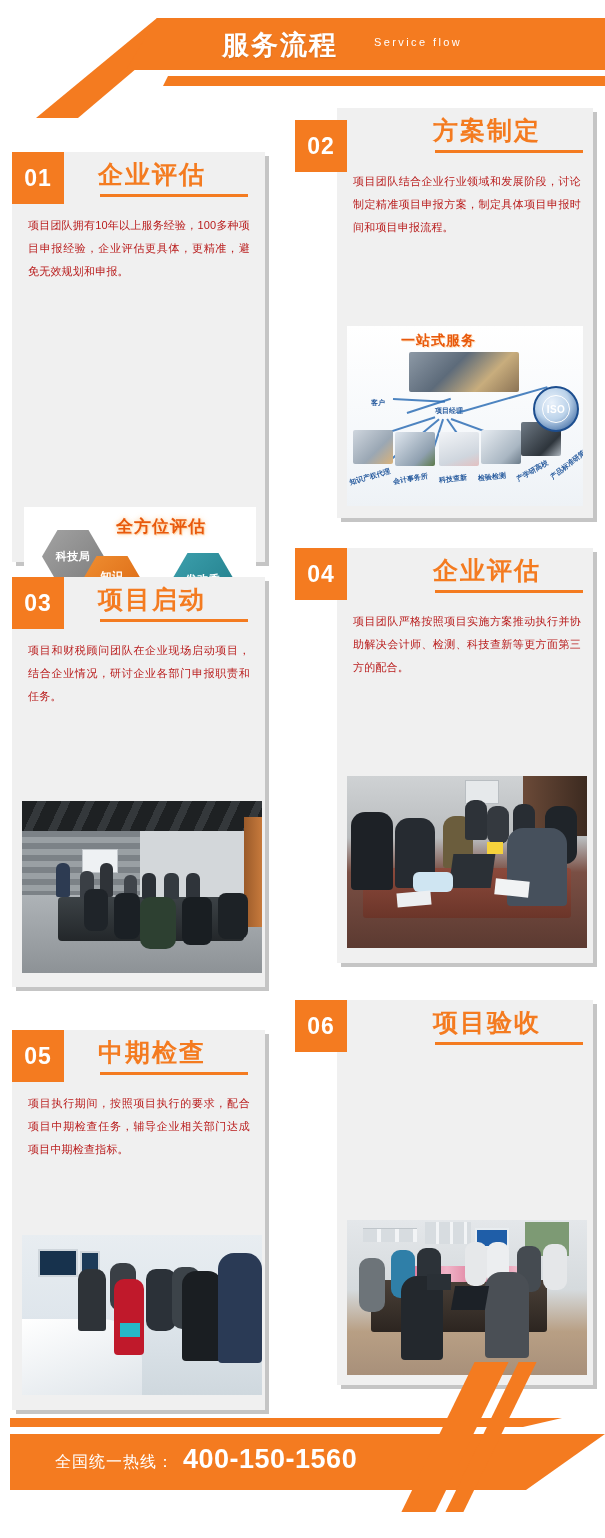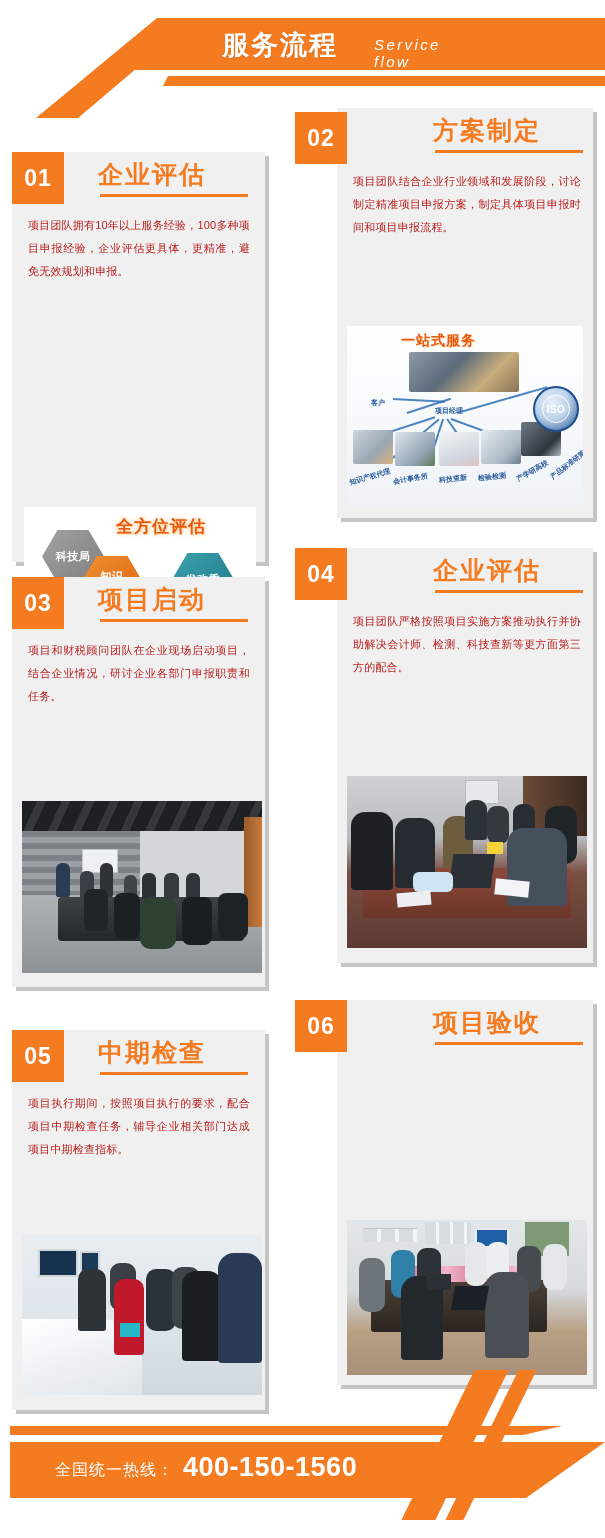--- a/index.html
+++ b/index.html
@@ -26,21 +26,21 @@
     background:#F47B20;
     clip-path: polygon(121px 0, 160px 0, 42px 100px, 0 100px);
   }
   .header-title{
     position:absolute; left:222px; top:27px;
     color:#ffffff; font-size:27px; font-weight:bold; letter-spacing:2px;
     text-shadow:0 1px 2px rgba(0,0,0,.12);
   }
   .header-sub{
     position:absolute; left:374px; top:36px;
-    color:#ffffff; font-size:15px; letter-spacing:2.4px;font-style:italic;
+    color:#ffffff; font-size:11px; letter-spacing:2.4px;
   }
 
   
   .card{ position:absolute; }
   .card-body{
     position:absolute; left:0; top:0; width:100%; height:100%;
     background:#f0f0f0;
     box-shadow:4px 4px 0 0 rgba(150,150,150,.55);
   }
   .badge{
@@ -102,21 +102,21 @@
             border:2px solid #1d4e8f; }
   .os-seal-in{ position:absolute; inset:7px; border-radius:50%; border:1.5px solid #fff;
                display:flex; align-items:center; justify-content:center;
                color:#fff; font-size:10px; font-weight:bold; letter-spacing:.5px;}
 
   
   .room{ position:absolute; inset:0; }
   .sil{ position:absolute; border-radius:6px 6px 2px 2px; }
 
   
-  .footer-wrap{ position:absolute; left:0; bottom:4px; width:495px; height:132px; }
+  .footer-wrap{ position:absolute; left:0; bottom:12px; width:495px; height:132px; }
   .footer-stripe{
     position:absolute; left:10px; top:24px; width:595px; height:9px; background:#F47B20;
     clip-path:polygon(0 0, 552px 0, 513px 9px, 0 9px);
   }
   .footer-bar{
     position:absolute; left:10px; top:40px; width:595px; height:56px; background:#F47B20;
     clip-path:polygon(0 0, 595px 0, 516px 56px, 0 56px);
   }
   .footer-label{ position:absolute; left:55px; top:58px; color:#ffffff; font-size:16px; letter-spacing:1px; }
   .footer-phone{ position:absolute; left:183px; top:50px; color:#ffffff; font-size:27px; font-weight:bold; letter-spacing:.5px; }
@@ -162,21 +162,21 @@
       <span>商务局</span>
     </div>
     <div class="hex" style="left:148px;top:99px;background:linear-gradient(135deg,#4e90c9,#2d6ba5);">
       <span>经信委</span>
     </div>
   </div>
 </div>
 
 <div class="card" id="card2">
   <div class="card-body"></div>
-  <div class="badge" style="left:-42px;top:4px;">02</div>
+  <div class="badge" style="left:-42px;top:12px;">02</div>
   <div class="card-title" style="left:96px;top:6px;">方案制定</div>
   <div class="title-rule" style="left:98px;top:42px;width:148px;"></div>
   <div class="card-text" style="left:16px;top:62px;width:228px;">项目团队结合企业行业领域和发展阶段，讨论制定精准项目申报方案，制定具体项目申报时间和项目申报流程。</div>
 
   <div class="osw">
     <div class="os-title">一站式服务</div>
     <div class="os-photo"></div>
     <div class="os-lbl" style="left:24px;top:72px;">客户</div>
     <div class="os-lbl" style="left:88px;top:80px;">项目经理</div>
 

